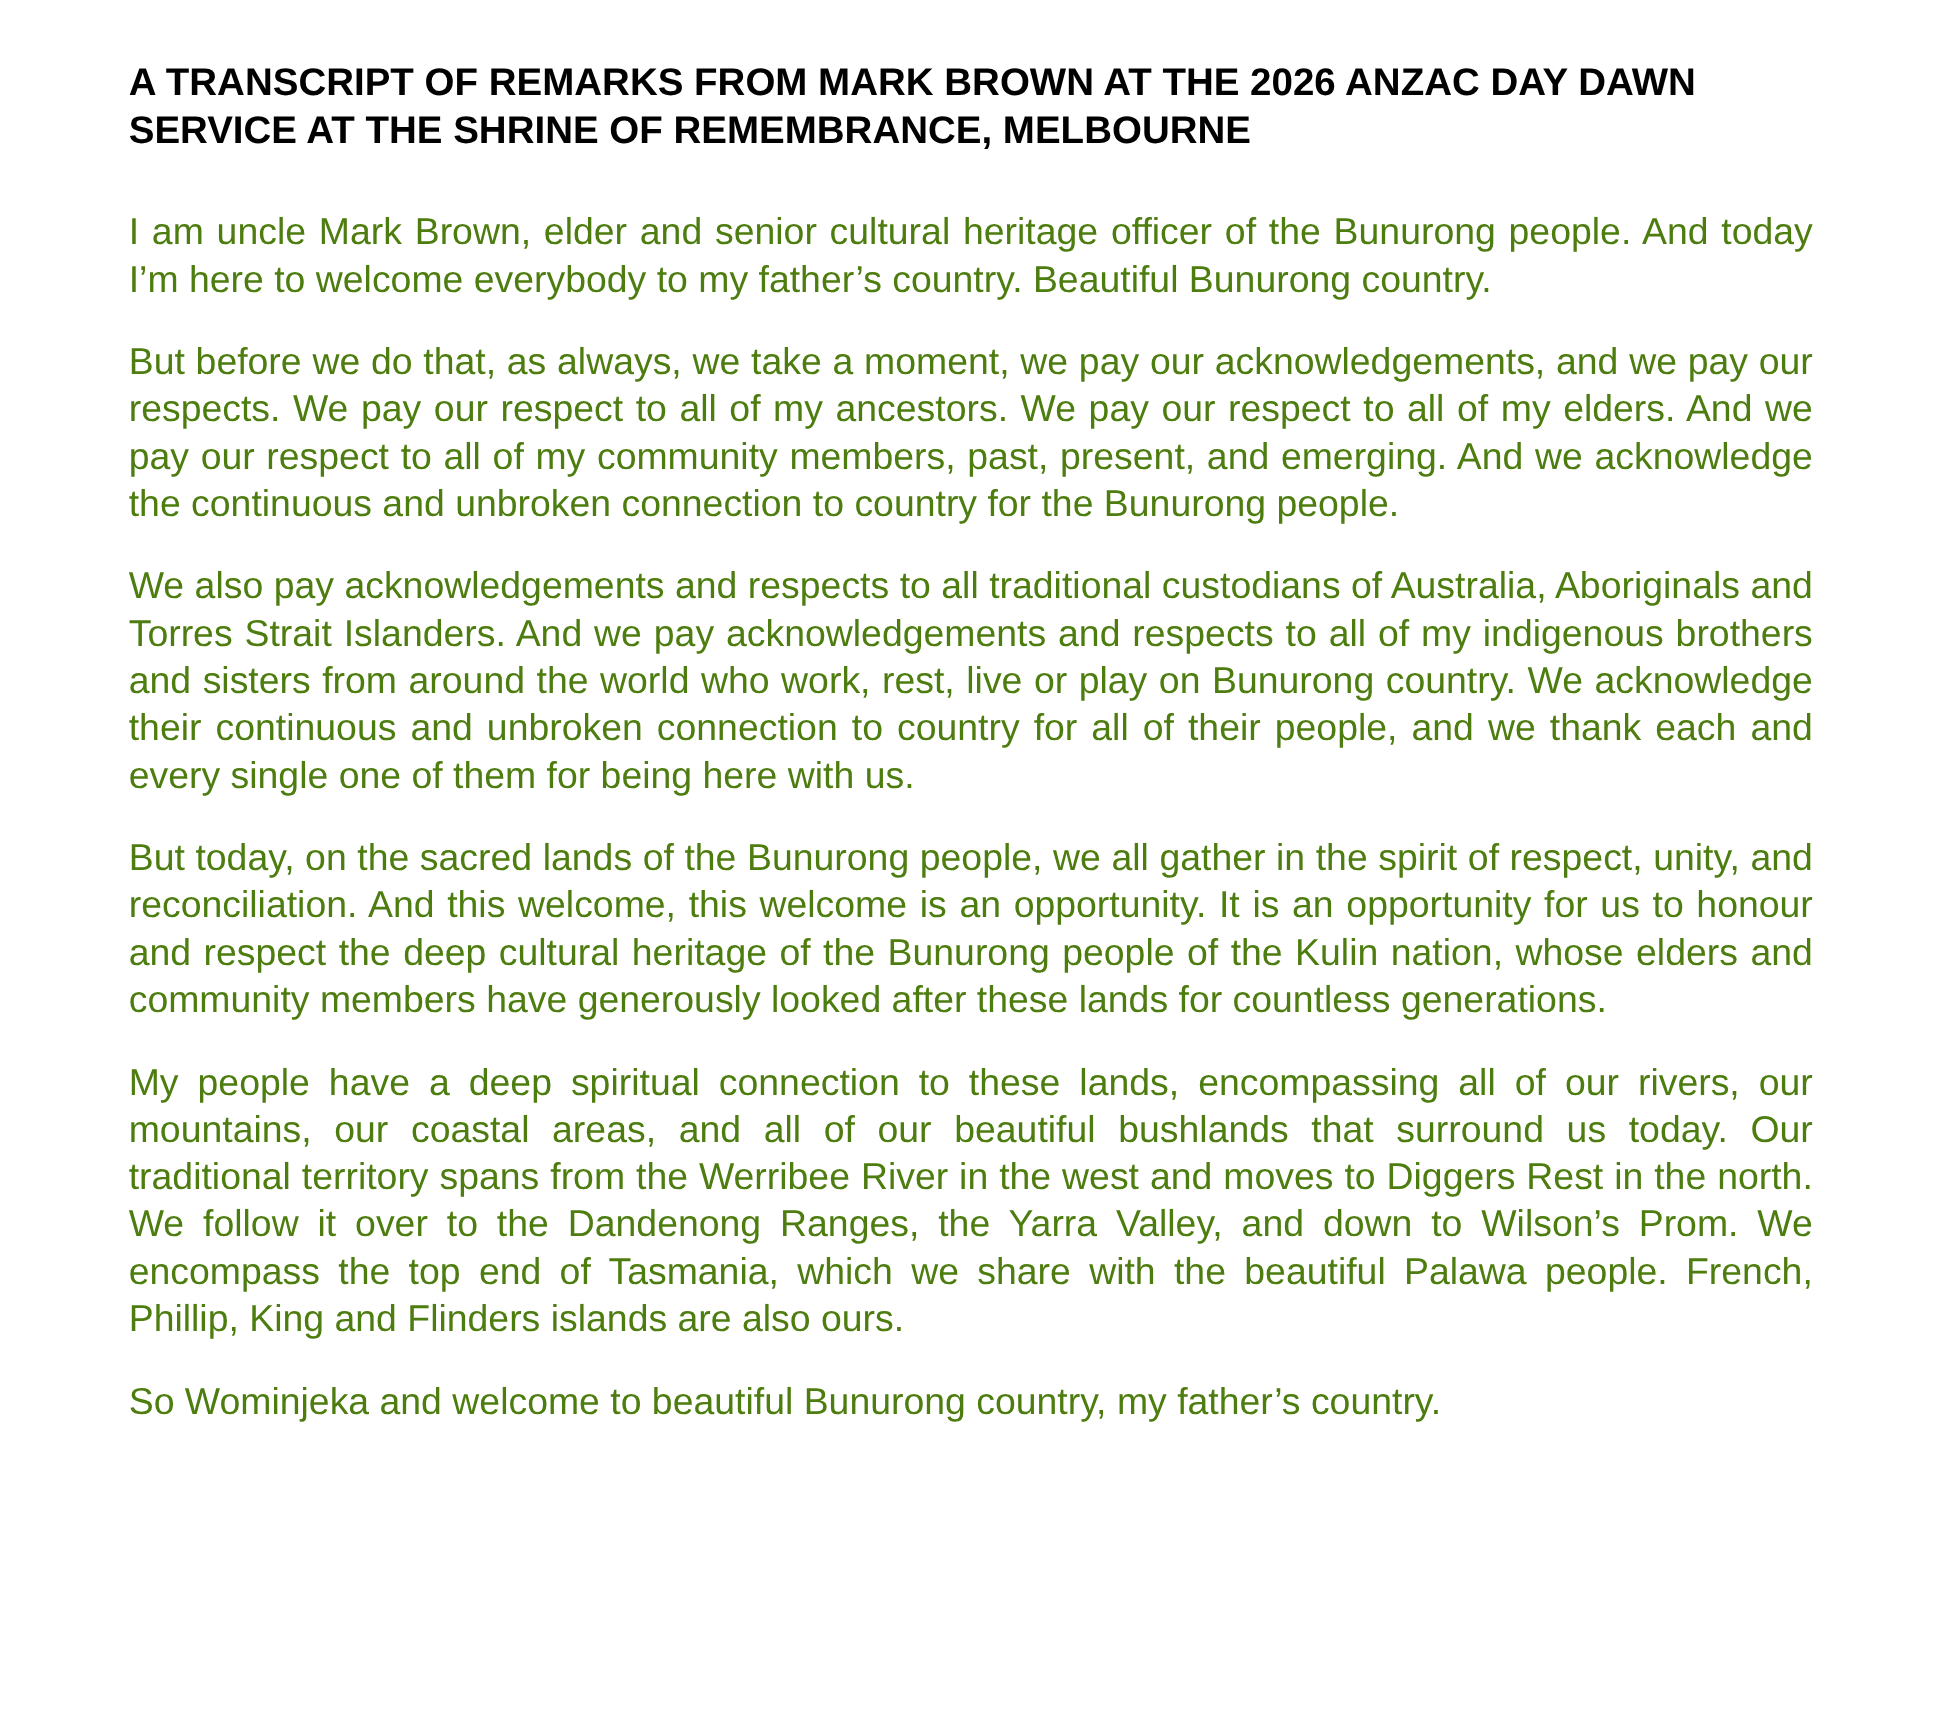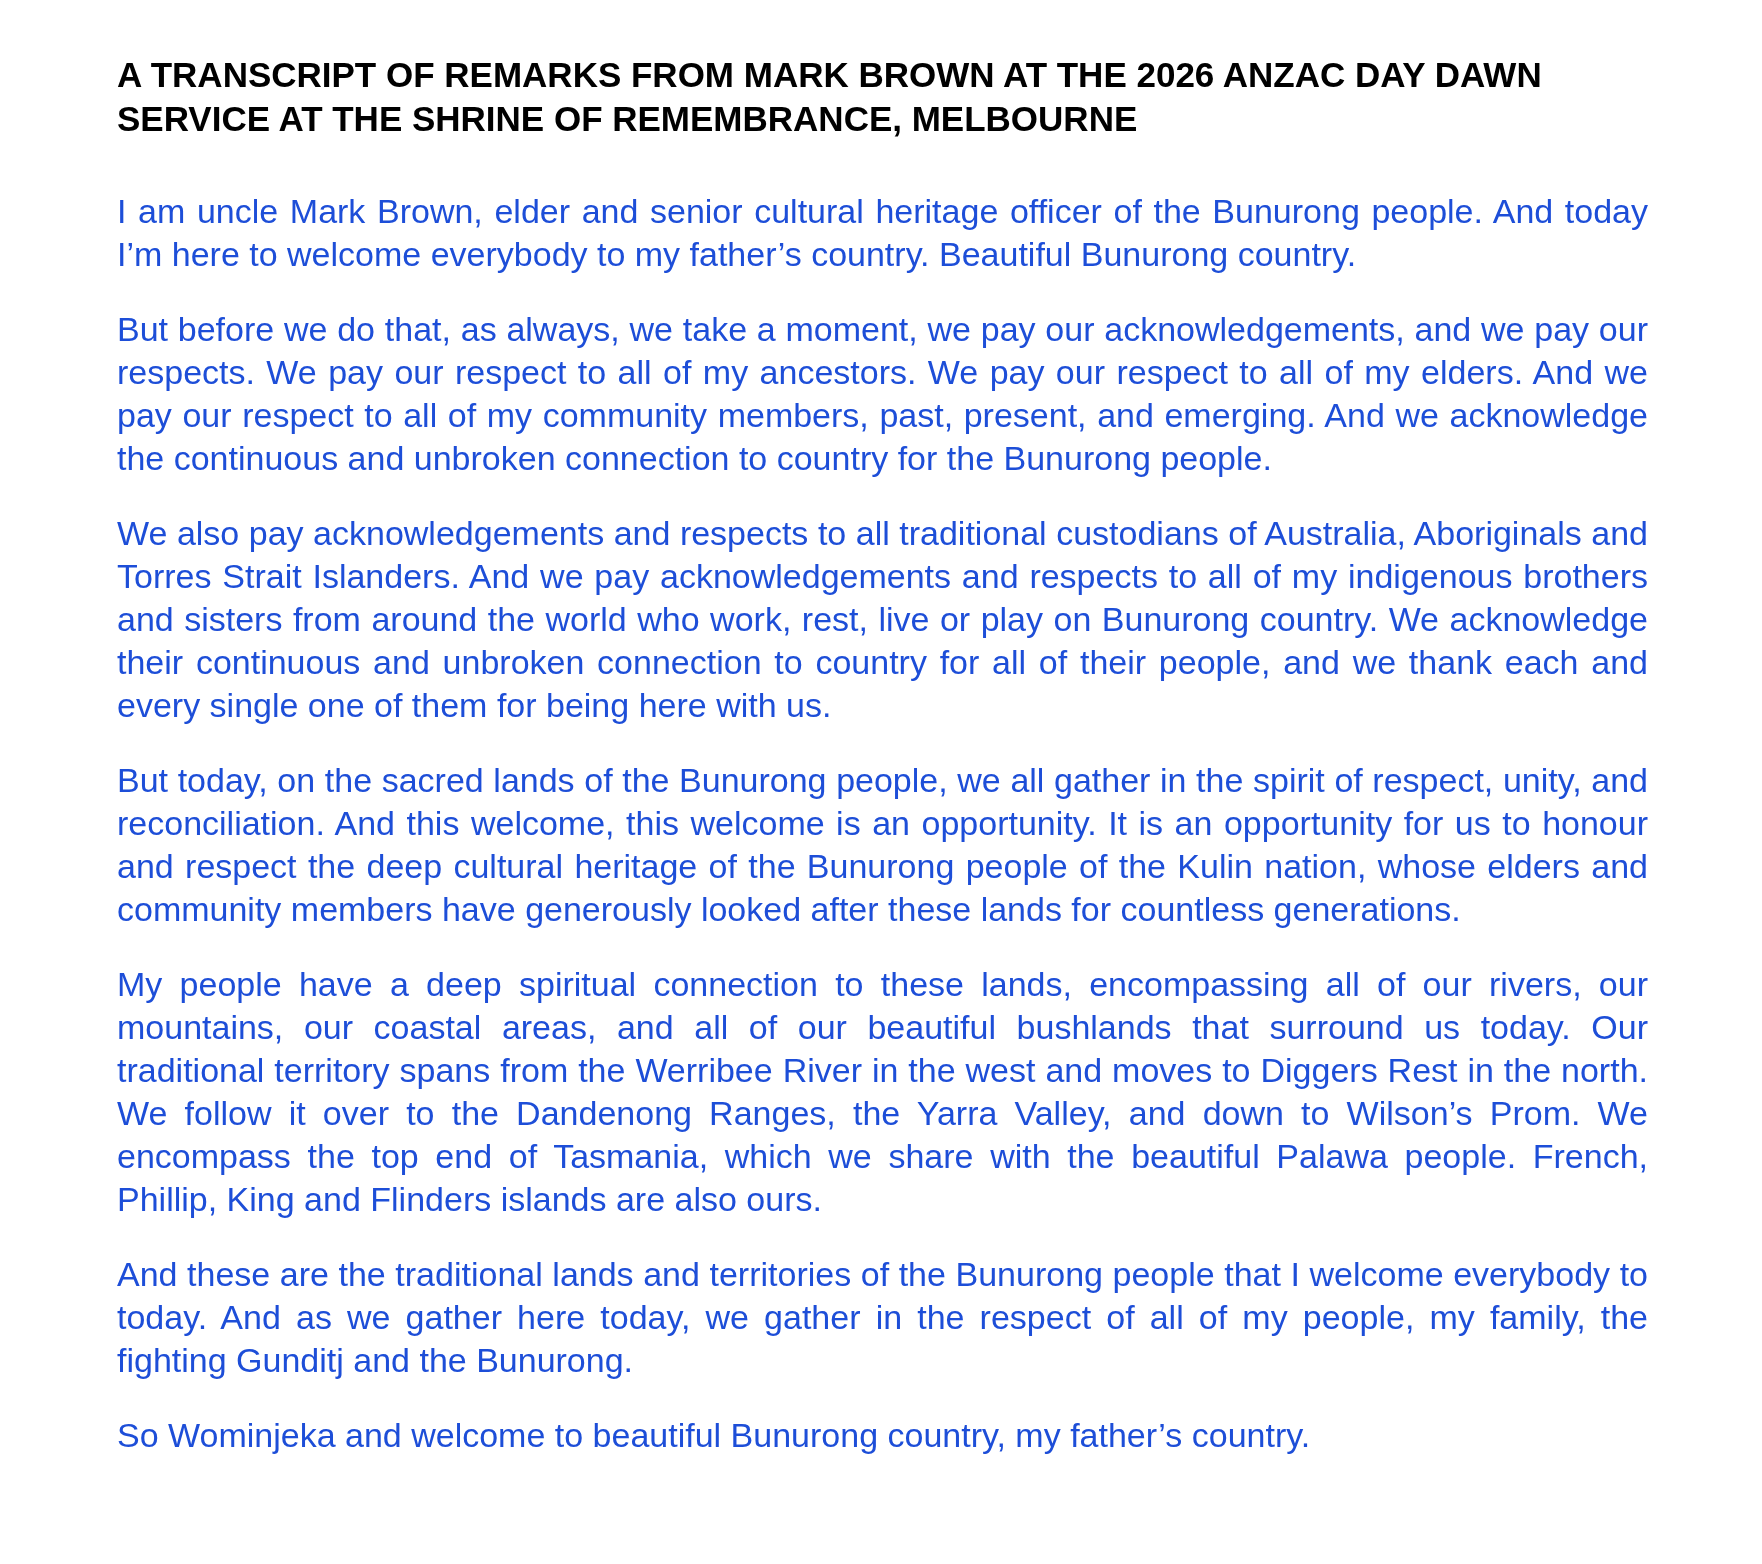--- a/index.html
+++ b/index.html
@@ -30,21 +30,21 @@
     text-align: left;
     color: #000000;
   }
   .doc-paragraph {
     font-family: "Liberation Sans", sans-serif;
     font-size: 34px;
     line-height: 43px;
     font-weight: normal;
     margin: 0 0 32px 0;
     text-align: justify;
-    color: #1d4ed8;
+    color: #4d7c0f;
   }
   .doc-paragraph:last-child {
     margin-bottom: 0;
   }
 </style>
 </head>
 <body>
 
 <main class="page">
   <h1 class="doc-title">A TRANSCRIPT OF REMARKS FROM MARK BROWN AT THE 2026 ANZAC DAY DAWN SERVICE AT THE SHRINE OF REMEMBRANCE, MELBOURNE</h1>
@@ -52,17 +52,16 @@
   <p class="doc-paragraph">I am uncle Mark Brown, elder and senior cultural heritage officer of the Bunurong people. And today I’m here to welcome everybody to my father’s country. Beautiful Bunurong country.</p>
 
   <p class="doc-paragraph">But before we do that, as always, we take a moment, we pay our acknowledgements, and we pay our respects. We pay our respect to all of my ancestors. We pay our respect to all of my elders. And we pay our respect to all of my community members, past, present, and emerging. And we acknowledge the continuous and unbroken connection to country for the Bunurong people.</p>
 
   <p class="doc-paragraph">We also pay acknowledgements and respects to all traditional custodians of Australia, Aboriginals and Torres Strait Islanders. And we pay acknowledgements and respects to all of my indigenous brothers and sisters from around the world who work, rest, live or play on Bunurong country. We acknowledge their continuous and unbroken connection to country for all of their people, and we thank each and every single one of them for being here with us.</p>
 
   <p class="doc-paragraph">But today, on the sacred lands of the Bunurong people, we all gather in the spirit of respect, unity, and reconciliation. And this welcome, this welcome is an opportunity. It is an opportunity for us to honour and respect the deep cultural heritage of the Bunurong people of the Kulin nation, whose elders and community members have generously looked after these lands for countless generations.</p>
 
   <p class="doc-paragraph">My people have a deep spiritual connection to these lands, encompassing all of our rivers, our mountains, our coastal areas, and all of our beautiful bushlands that surround us today. Our traditional territory spans from the Werribee River in the west and moves to Diggers Rest in the north. We follow it over to the Dandenong Ranges, the Yarra Valley, and down to Wilson’s Prom. We encompass the top end of Tasmania, which we share with the beautiful Palawa people. French, Phillip, King and Flinders islands are also ours.</p>
 
-  <p class="doc-paragraph">And these are the traditional lands and territories of the Bunurong people that I welcome everybody to today. And as we gather here today, we gather in the respect of all of my people, my family, the fighting Gunditj and the Bunurong.</p>
 
   <p class="doc-paragraph">So Wominjeka and welcome to beautiful Bunurong country, my father’s country.</p>
 
 </main>
 
 </body></html>

